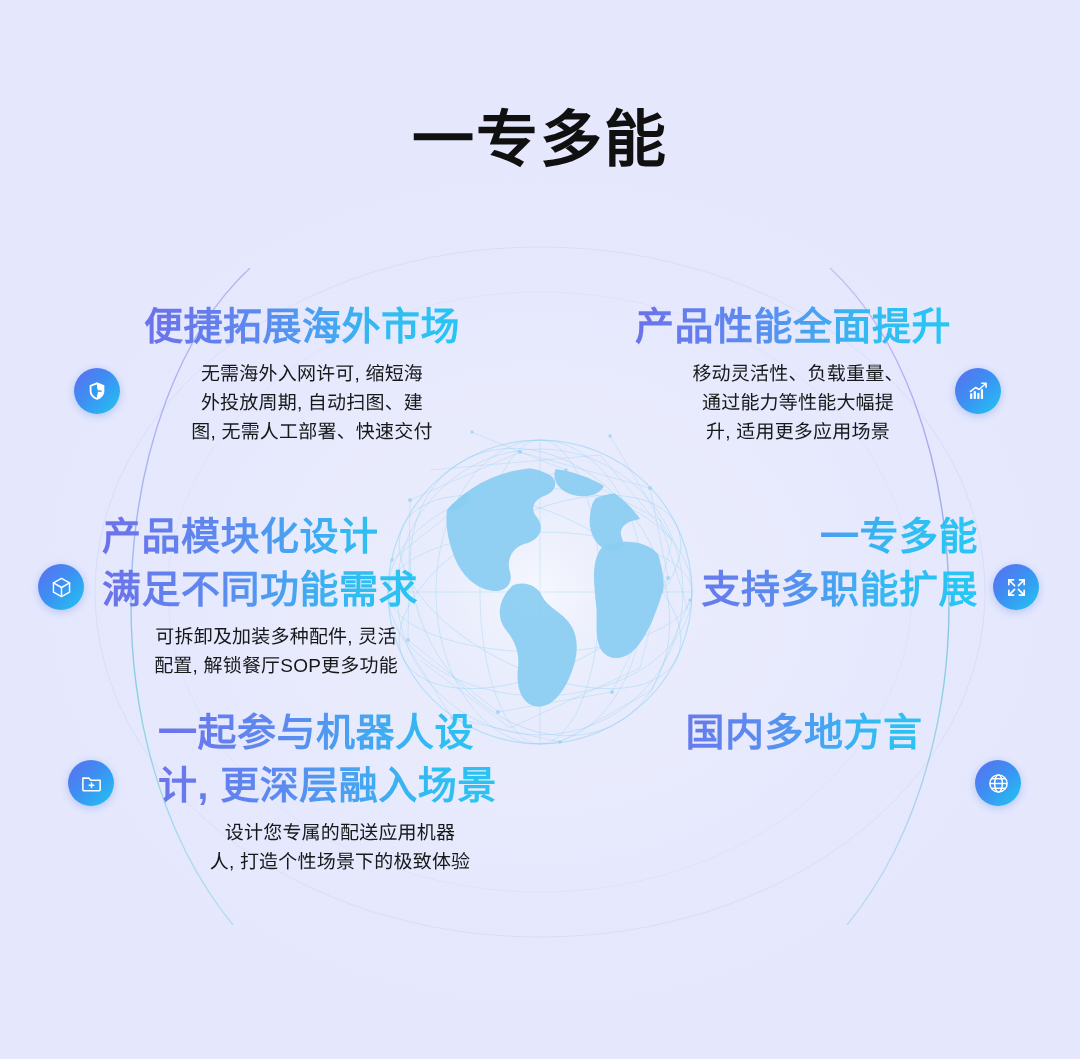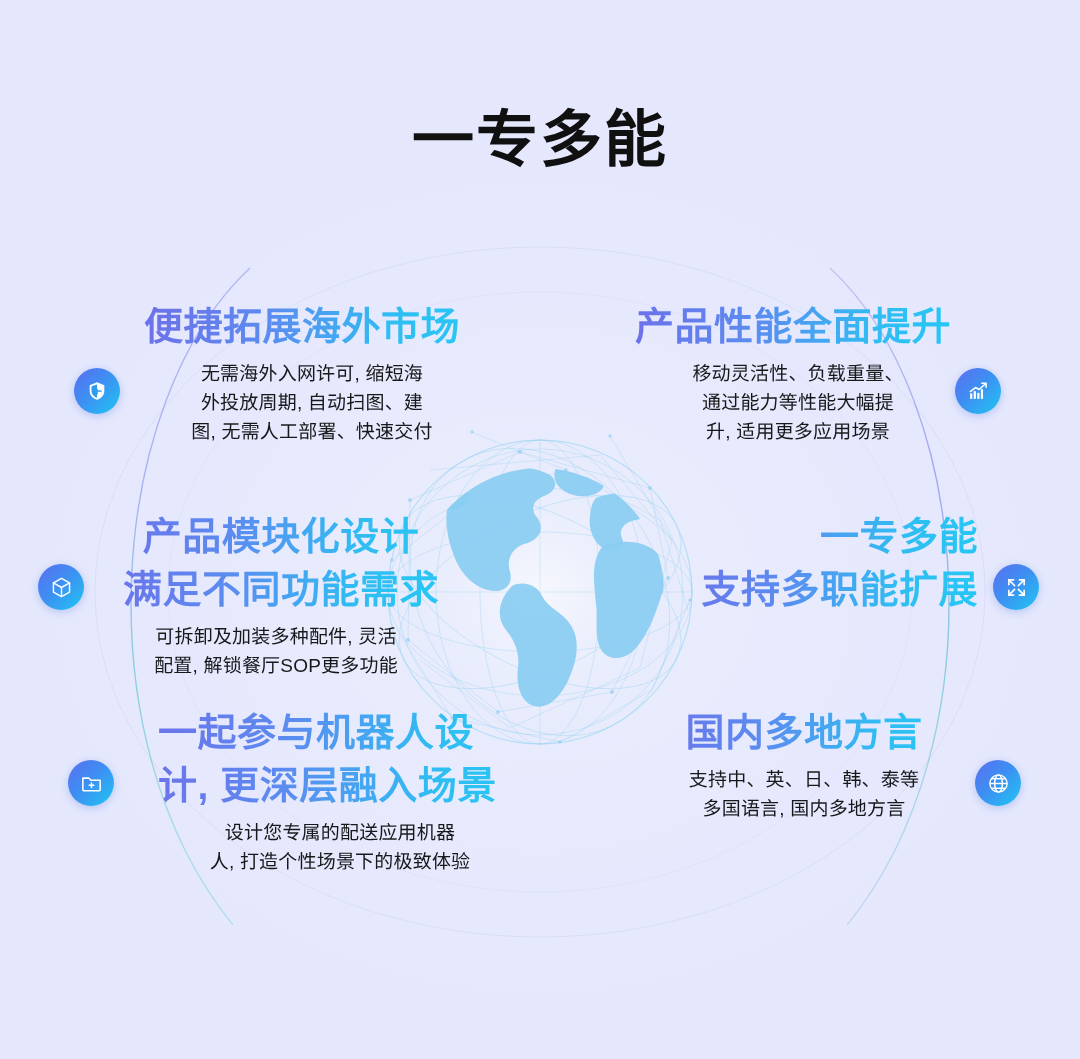--- a/index.html
+++ b/index.html
@@ -73,21 +73,21 @@
     letter-spacing: 0.2px;
     white-space: pre-line;
     margin: 0;
     font-weight: 400;
   }
 
   
   .f-tl { left: 136px;  top: 300px;  width: 352px; text-align: center; }
   .f-tl .feature-heading { text-align: left; padding-left: 8px;}
   .f-ml { left: 92px;   top: 510px;  width: 368px; text-align: center; }
-  .f-ml .feature-heading { text-align: center; padding-left: 10px;}
+  .f-ml .feature-heading { text-align: left; padding-left: 10px;}
   .f-bl { left: 130px;  top: 706px;  width: 420px; text-align: center; }
   .f-bl .feature-heading { text-align: left; padding-left: 28px;}
 
   .f-tr { left: 622px;  top: 300px;  width: 352px; text-align: center; }
   .f-tr .feature-heading { text-align: center; padding-right: 10px;}
   .f-mr { left: 660px;  top: 510px;  width: 330px; text-align: center; }
   .f-mr .feature-heading { text-align: right; padding-right: 12px;}
   .f-br { left: 634px;  top: 706px;  width: 340px; text-align: center; }
   .f-br .feature-heading { text-align: center; }
 
@@ -331,17 +331,15 @@
 
   <div class="feature f-bl">
     <p class="feature-heading">一起参与机器人设
 计, 更深层融入场景</p>
     <p class="feature-body"> 设计您专属的配送应用机器
 人, 打造个性场景下的极致体验</p>
   </div>
 
   <div class="feature f-br">
     <p class="feature-heading">国内多地方言</p>
-    <p class="feature-body">支持中、英、日、韩、泰等
-多国语言, 国内多地方言</p>
   </div>
 
 </div>
 
 </body></html>

